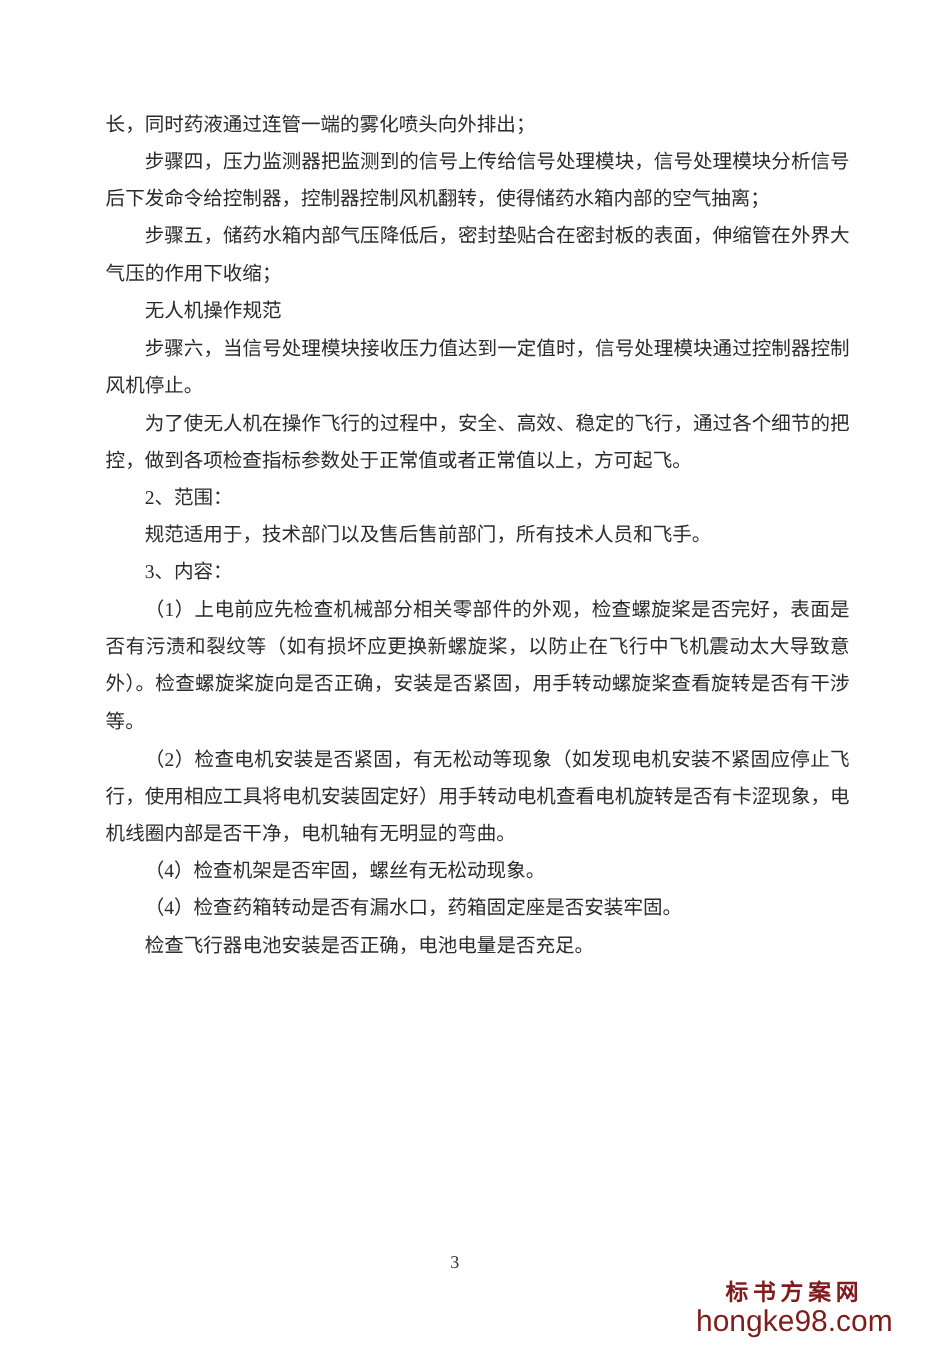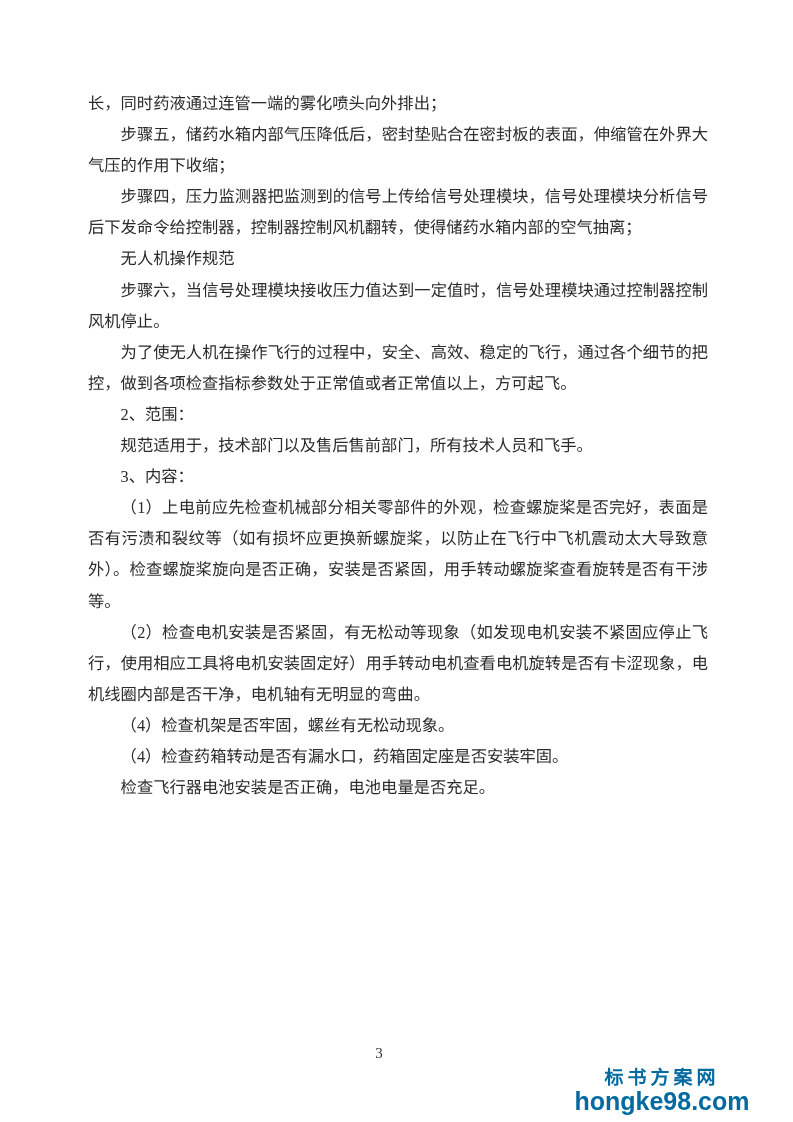--- a/index.html
+++ b/index.html
@@ -42,48 +42,48 @@
     text-align: center;
     font-size: 15px;
     color: #333333;
   }
   .watermark {
     position: absolute;
     right: 6px;
     top: 1068px;
     width: 180px;
     text-align: center;
-    color: #0369a1;
+    color: #7f1d1d;
     font-family: "Liberation Sans", "DejaVu Sans", sans-serif;
     line-height: 1.0;
     user-select: none;
   }
   .watermark .wm-cn {
     font-size: 19px;
     font-weight: 900;
     letter-spacing: 4px;
     display: block;
     margin-bottom: 2px;
   }
   .watermark .wm-en {
     font-size: 25px;
-    font-weight: 700;
+    font-weight: 400;
     letter-spacing: 0px;
     display: block;
   }
 </style>
 </head>
 <body>
 
 <div class="page">
 
   <div class="body-text" id="paragraph-container">
       <p class="">长，同时药液通过连管一端的雾化喷头向外排出；</p>
+      <p class="indent">步骤四，压力监测器把监测到的信号上传给信号处理模块，信号处理模块分析信号后下发命令给控制器，控制器控制风机翻转，使得储药水箱内部的空气抽离；</p>
       <p class="indent">步骤五，储药水箱内部气压降低后，密封垫贴合在密封板的表面，伸缩管在外界大气压的作用下收缩；</p>
-      <p class="indent">步骤四，压力监测器把监测到的信号上传给信号处理模块，信号处理模块分析信号后下发命令给控制器，控制器控制风机翻转，使得储药水箱内部的空气抽离；</p>
       <p class="indent">无人机操作规范</p>
       <p class="indent">步骤六，当信号处理模块接收压力值达到一定值时，信号处理模块通过控制器控制风机停止。</p>
       <p class="indent">为了使无人机在操作飞行的过程中，安全、高效、稳定的飞行，通过各个细节的把控，做到各项检查指标参数处于正常值或者正常值以上，方可起飞。</p>
       <p class="indent">2、范围：</p>
       <p class="indent">规范适用于，技术部门以及售后售前部门，所有技术人员和飞手。</p>
       <p class="indent">3、内容：</p>
       <p class="indent">（1）上电前应先检查机械部分相关零部件的外观，检查螺旋桨是否完好，表面是否有污渍和裂纹等（如有损坏应更换新螺旋桨，以防止在飞行中飞机震动太大导致意外）。检查螺旋桨旋向是否正确，安装是否紧固，用手转动螺旋桨查看旋转是否有干涉等。</p>
       <p class="indent">（2）检查电机安装是否紧固，有无松动等现象（如发现电机安装不紧固应停止飞行，使用相应工具将电机安装固定好）用手转动电机查看电机旋转是否有卡涩现象，电机线圈内部是否干净，电机轴有无明显的弯曲。</p>
       <p class="indent">（4）检查机架是否牢固，螺丝有无松动现象。</p>
       <p class="indent">（4）检查药箱转动是否有漏水口，药箱固定座是否安装牢固。</p>

